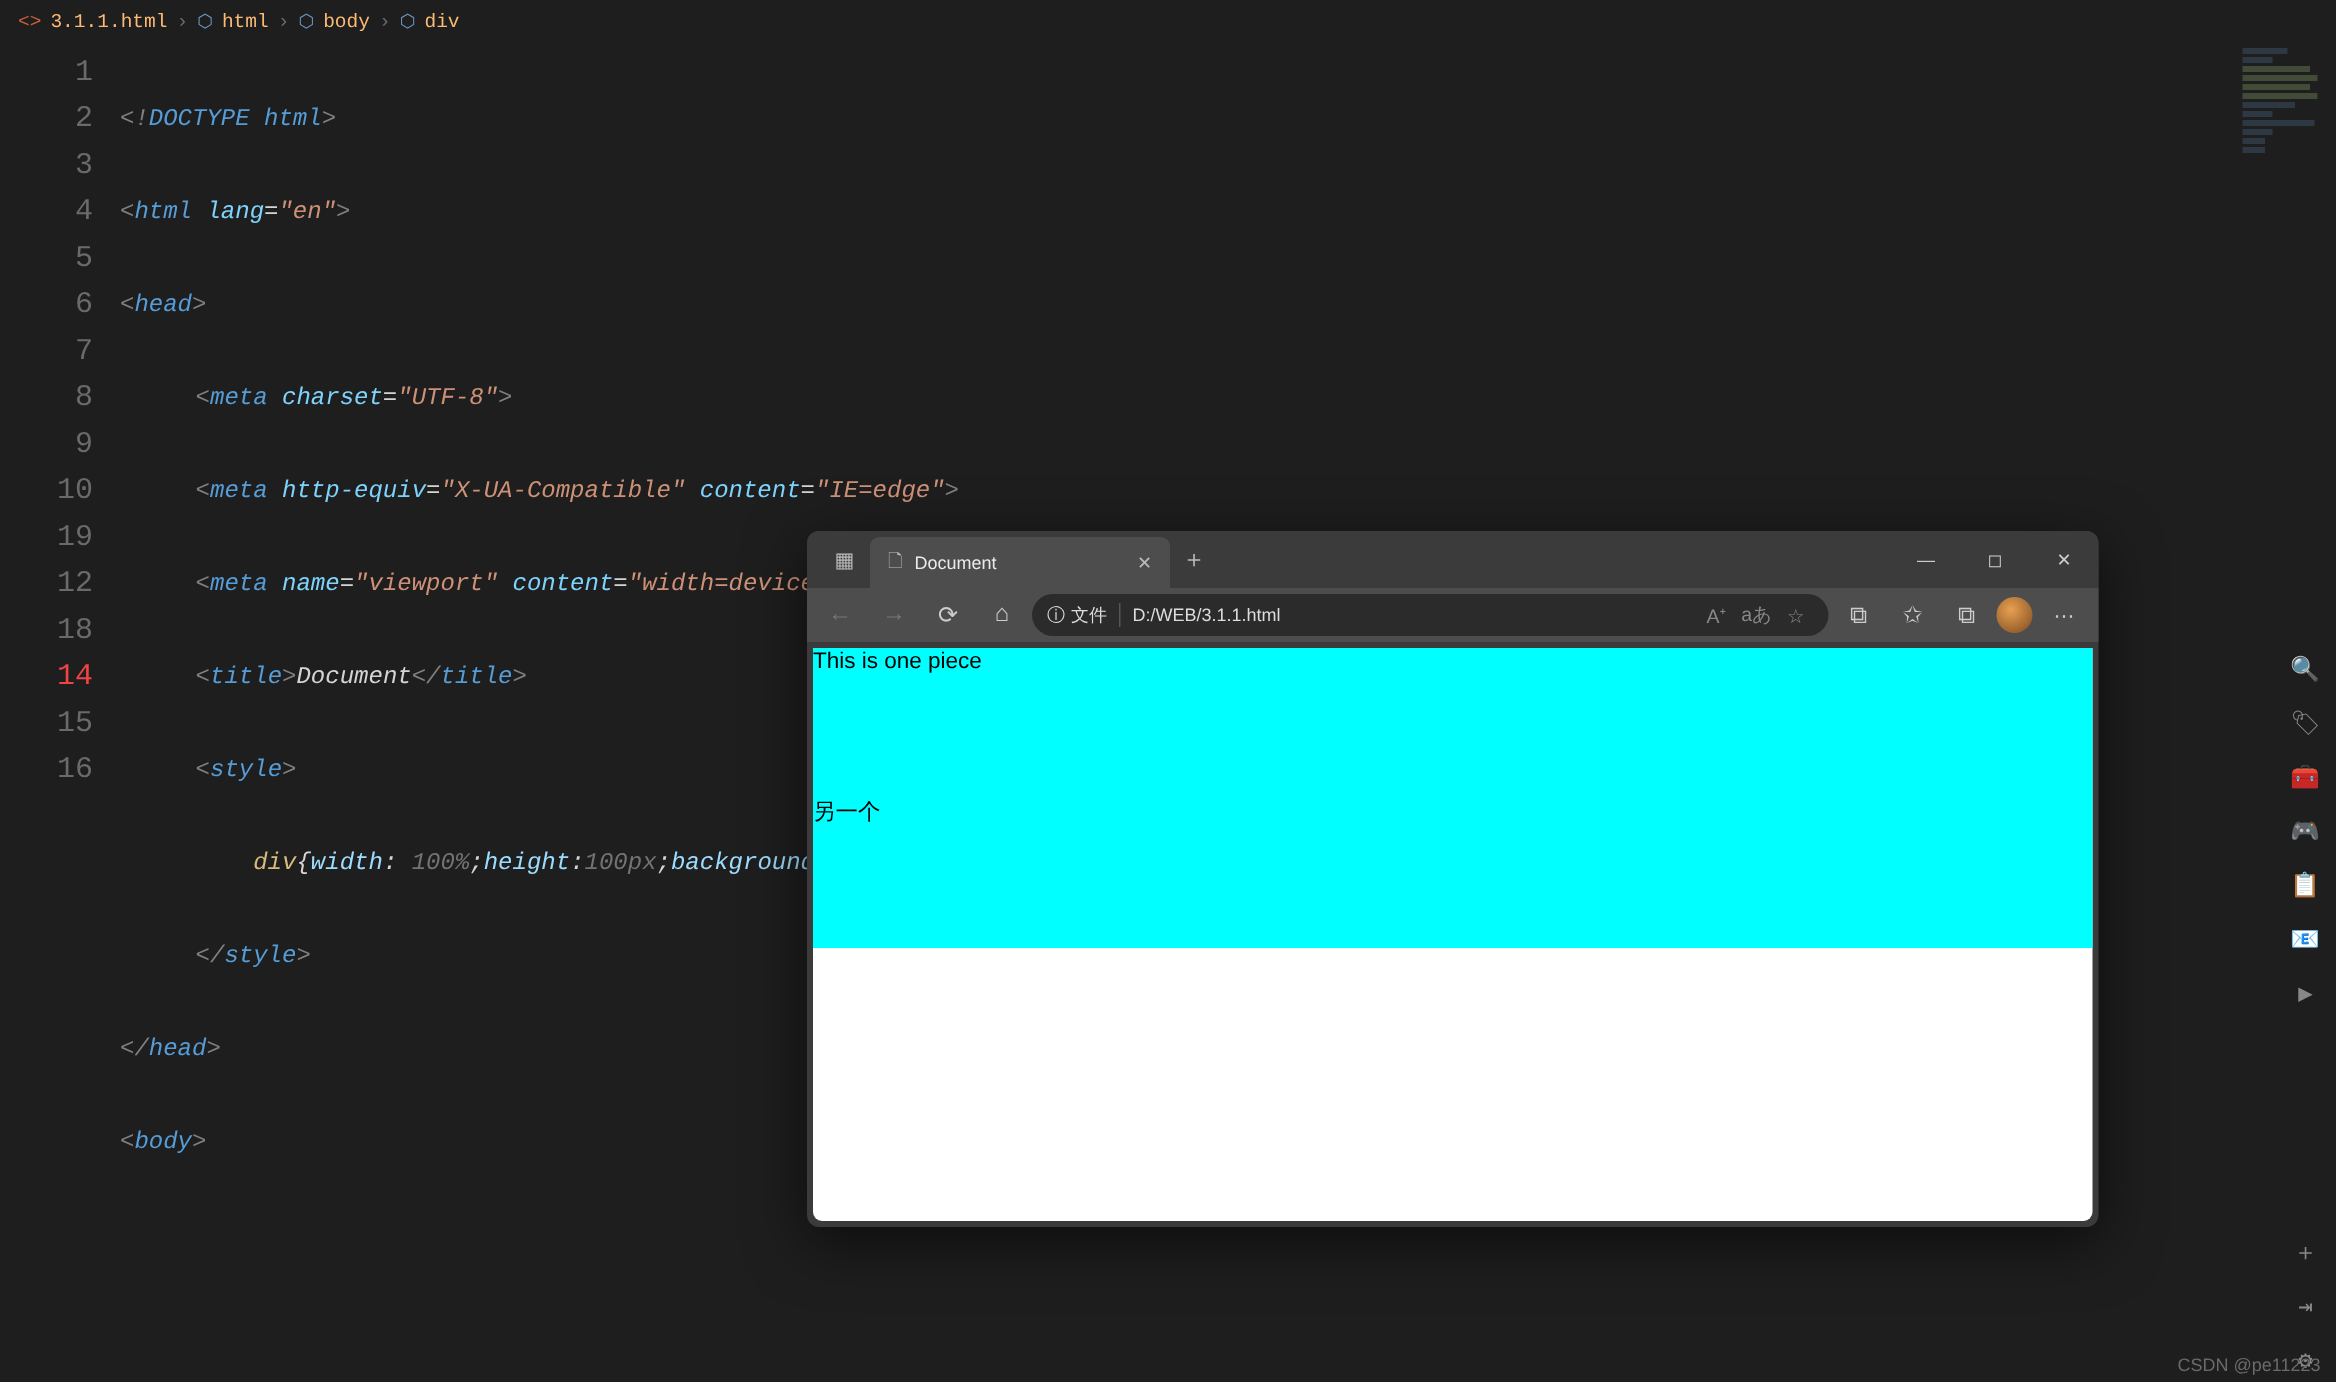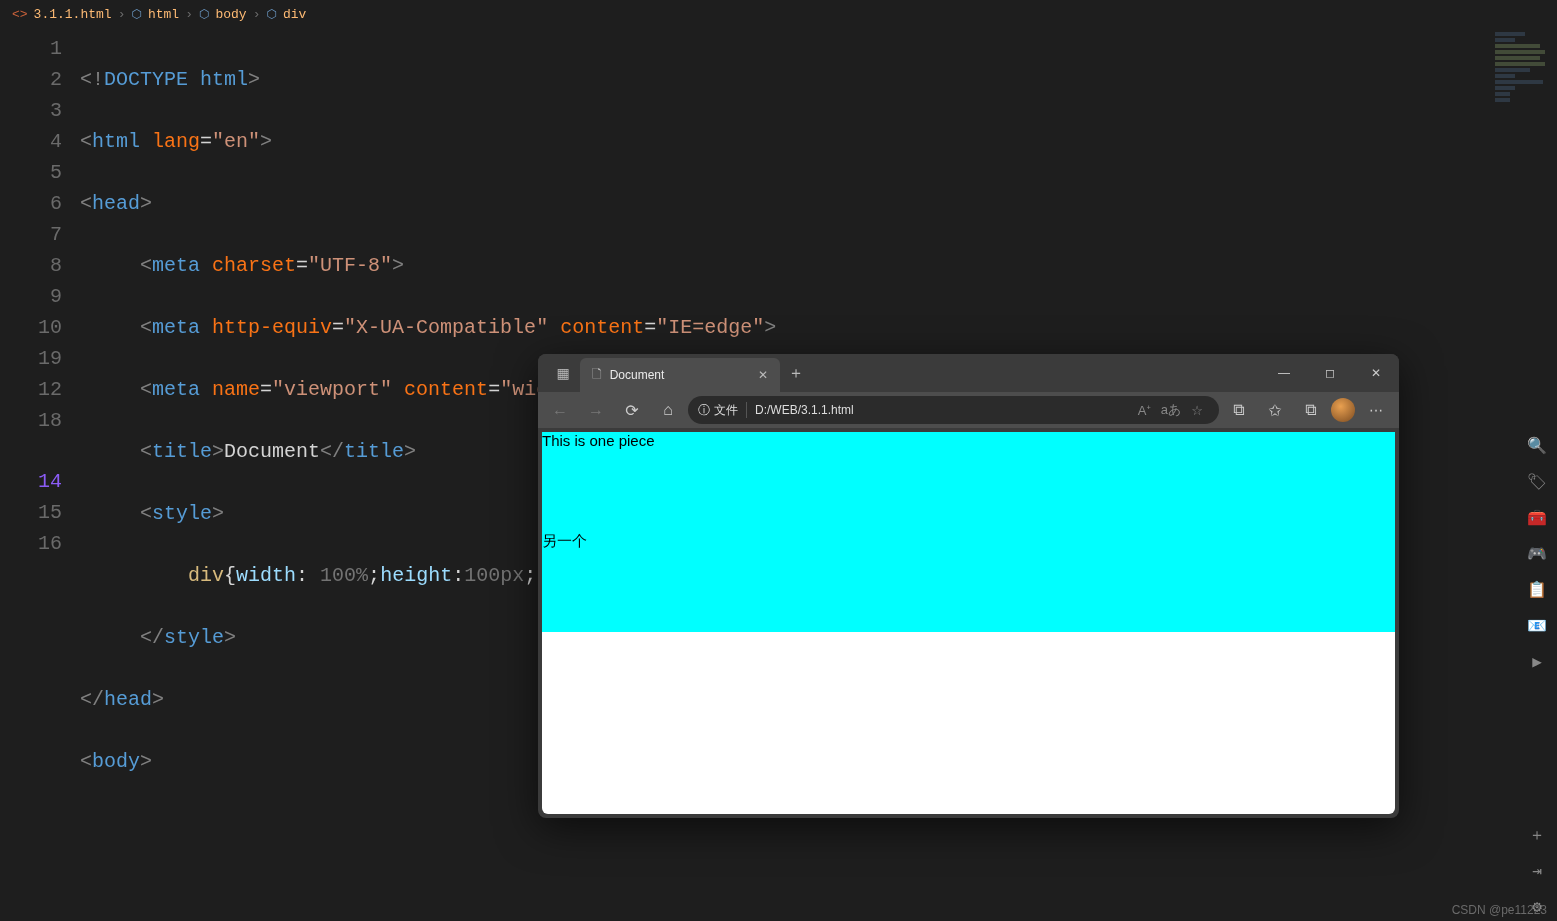--- a/index.html
+++ b/index.html
@@ -31,47 +31,48 @@
 }
 .gutter {
   width: 80px;
   padding-top: 5px;
   text-align: right;
   font-size: 20px;
   line-height: 31px;
   color: #6a6a6a;
 }
 .gutter .ln { padding-right: 18px; }
-.gutter .ln-active { color: #8b5cf6; margin-top: 30px; }
+.gutter .ln-active { color: #ef4444; }
 .code {
   flex: 1;
   padding-top: 5px;
-  font-size: 20px;
+  font-size: 16px;
   line-height: 31px;
   color: #d4d4d4;
   white-space: pre;
   position: relative;
+  font-style: italic;
 }
 .code .line-highlight {
   position: absolute;
   left: -80px;
   right: 0;
   height: 31px;
   background: rgba(255,255,255,0.04);
 }
 .guide {
   display: inline-block;
   width: 11px;
   border-left: 1px solid #404040;
   margin-left: 1px;
 }
 .c-punct { color: #808080; }
 .c-doctype { color: #569cd6; }
 .c-tag { color: #569cd6; }
-.c-attr { color: #f97316; }
+.c-attr { color: #7dd3fc; }
 .c-str { color: #ce9178; }
 .c-prop { color: #9cdcfe; }
 .c-val { color: #ce9178; }
 .c-num { color: #737373; }
 .c-text { color: #d4d4d4; }
 .c-sel { color: #d7ba7d; }
 .swatch {
   display: inline-block;
   width: 18px;
   height: 18px;

